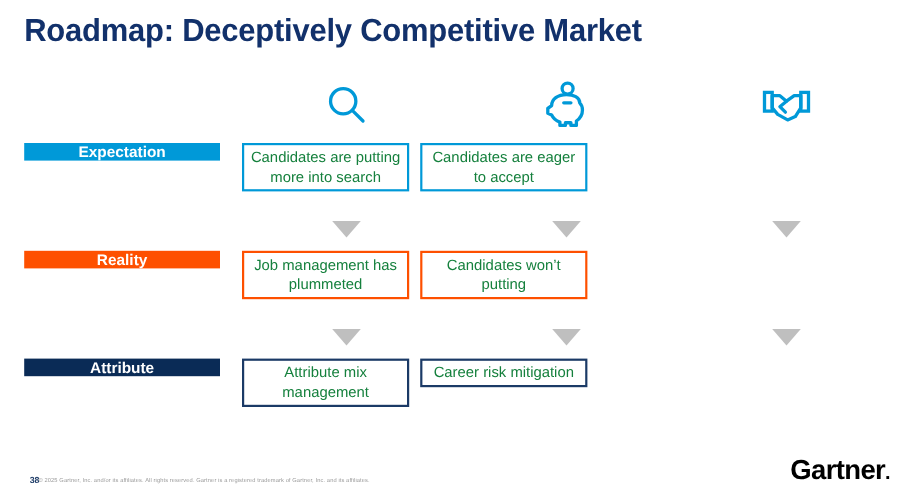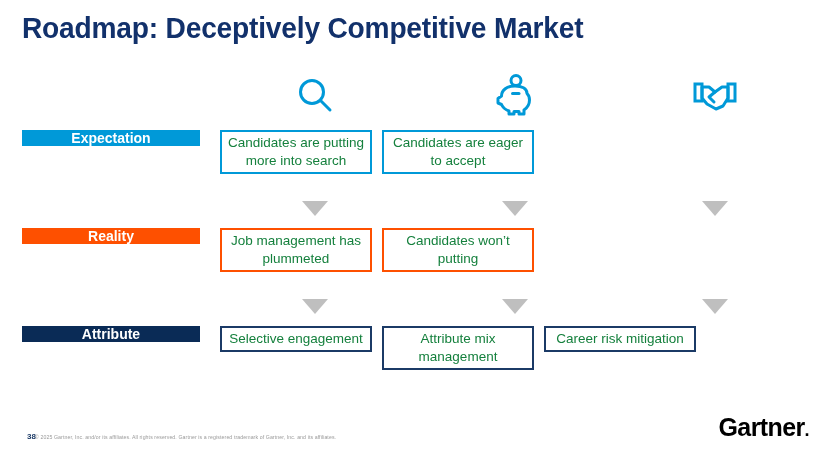--- a/index.html
+++ b/index.html
@@ -232,21 +232,20 @@
       <div class="gap-cell">
           <div class="arrow-down"></div>
         </div>
       <div class="gap-cell">
           <div class="arrow-down"></div>
         </div>
     </div>
 
     <div class="row">
       <div class="label-cell label-solution">Attribute</div>
-      <div class="box-cell box-solution">Selective engagement</div>
       <div class="box-cell box-solution">Attribute mix management</div>
       <div class="box-cell box-solution">Career risk mitigation</div>
     </div>
 
   </div>
 
   <div class="footer">
     <div class="slide-number">38</div>
     <div class="copyright">© 2025 Gartner, Inc. and/or its affiliates. All rights reserved. Gartner is a registered trademark of Gartner, Inc. and its affiliates.</div>
     <div class="logo"><span>Gartner</span><span class="dot">.</span></div>

